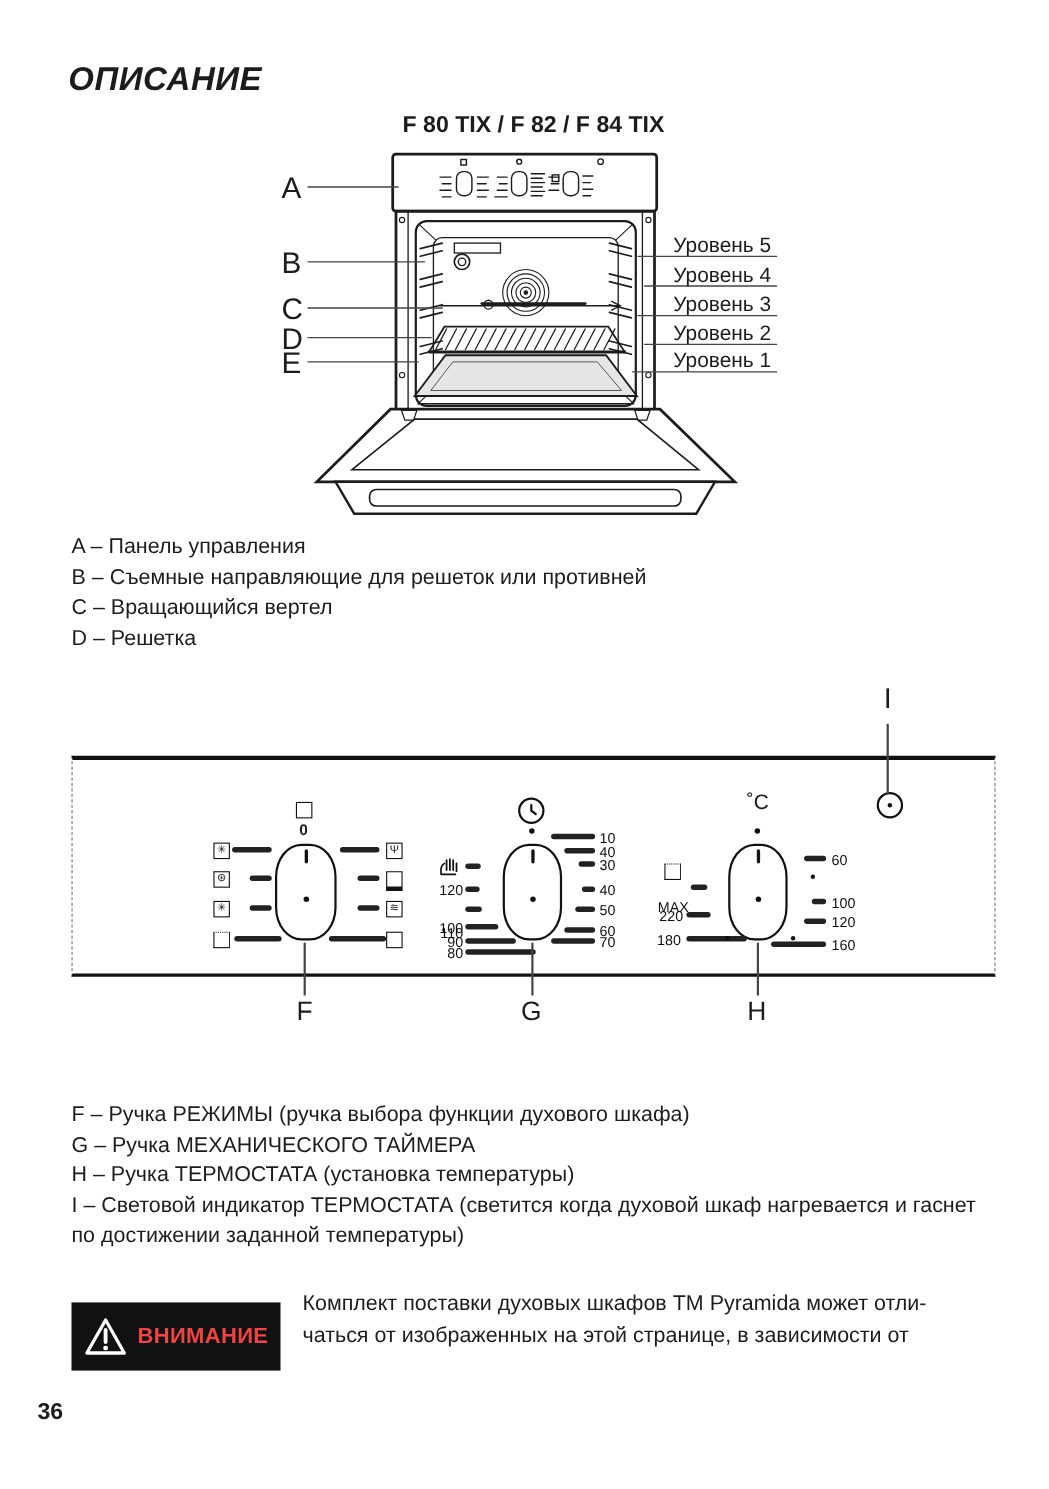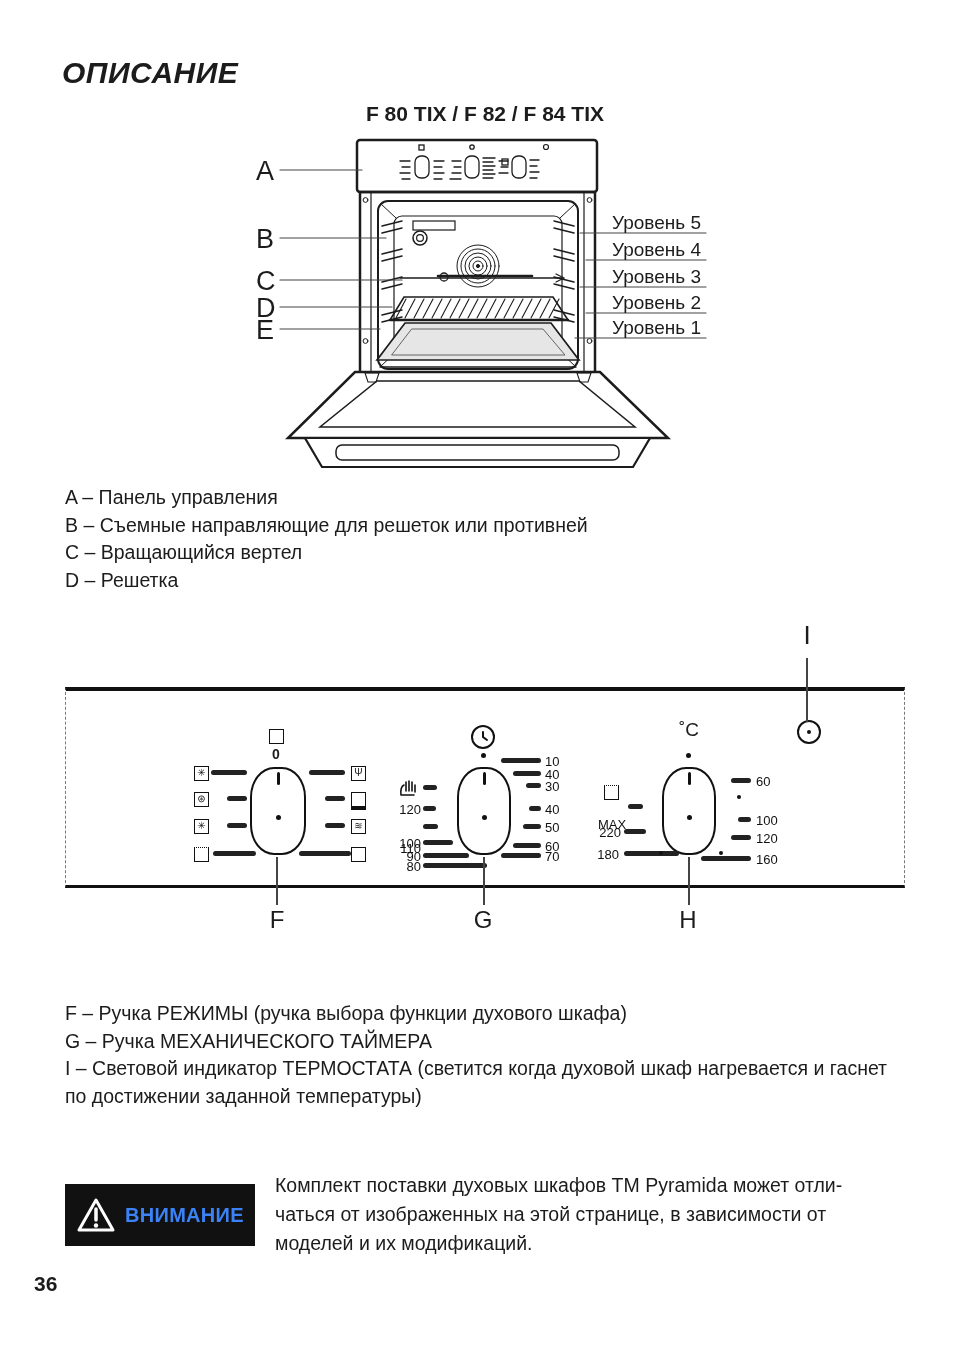--- a/index.html
+++ b/index.html
@@ -30,21 +30,21 @@
   .degc{position:absolute;font-size:19px;text-align:center;}
   .ind{position:absolute;width:20px;height:20px;border:2px solid #111;border-radius:50%;background:#fff;}
   .ind .cdot{position:absolute;left:50%;top:50%;width:4px;height:4px;margin:-2px 0 0 -2px;background:#111;border-radius:50%;}
   .leader{position:absolute;width:1.5px;background:#444;}
   .knob-letter{position:absolute;width:30px;text-align:center;font-size:24px;}
   .ind-letter{position:absolute;width:30px;text-align:center;font-size:26px;}
   .ctrl-legend{left:65px;top:1000px;width:845px;font-size:19.5px;line-height:27.5px;}
   .ctrl-legend p{margin:0;}
   .warn-box{left:65px;top:1184px;width:190px;height:62px;background:#111;display:flex;align-items:center;
             gap:9px;padding-left:11px;box-sizing:border-box;}
-  .warn-label{color:#3b82f6;font-weight:bold;font-size:20px;letter-spacing:.3px;}
+  .warn-label{color:#ef4444;font-weight:bold;font-size:20px;letter-spacing:.3px;}
   .warn-text{left:275px;top:1171px;width:645px;font-size:19.5px;line-height:29px;}
   .page-num{left:34px;top:1272px;font-size:21px;font-weight:bold;}
   svg text{font-family:"Liberation Sans",sans-serif;fill:#1c1c1c;}
 </style>
 </head>
 <body>
 
 <div class="page">
 
   <div class="abs title">ОПИСАНИЕ</div>
@@ -283,31 +283,31 @@
   <div class="abs leader" style="left:688px;top:857px;height:48px;"></div>
   <div class="abs knob-letter" style="left:262px;top:906px;">F</div>
   <div class="abs knob-letter" style="left:468px;top:906px;">G</div>
   <div class="abs knob-letter" style="left:673px;top:906px;">H</div>
   <div class="abs ind-letter" style="left:792px;top:620px;">I</div>
   <div class="abs leader" style="left:806px;top:658px;height:64px;"></div>
 
   <div class="abs ctrl-legend">
     <p>F – Ручка РЕЖИМЫ (ручка выбора функции духового шкафа)</p>
     <p>G – Ручка МЕХАНИЧЕСКОГО ТАЙМЕРА</p>
+    <p>H – Ручка ТЕРМОСТАТА (установка температуры)</p>
     <p>I – Световой индикатор ТЕРМОСТАТА (светится когда духовой шкаф нагревается и гаснет по достижении заданной температуры)</p>
   </div>
 
   <div class="abs warn-box">
     <svg width="40" height="36" viewBox="0 0 40 36">
       <path d="M20 3 L37 33 H3 Z" fill="none" stroke="#fff" stroke-width="3" stroke-linejoin="round"></path>
       <line x1="20" y1="12" x2="20" y2="23" stroke="#fff" stroke-width="3.5" stroke-linecap="round"></line>
       <circle cx="20" cy="28.5" r="2.2" fill="#fff"></circle>
     </svg>
     <span class="warn-label">ВНИМАНИЕ</span>
   </div>
   <div class="abs warn-text">
     <div>Комплект поставки духовых шкафов TM Pyramida может отли-</div>
     <div>чаться от изображенных на этой странице, в зависимости от</div>
-    <div>моделей и их модификаций.</div>
   </div>
 
   <div class="abs page-num">36</div>
 </div>
 
 </body></html>

